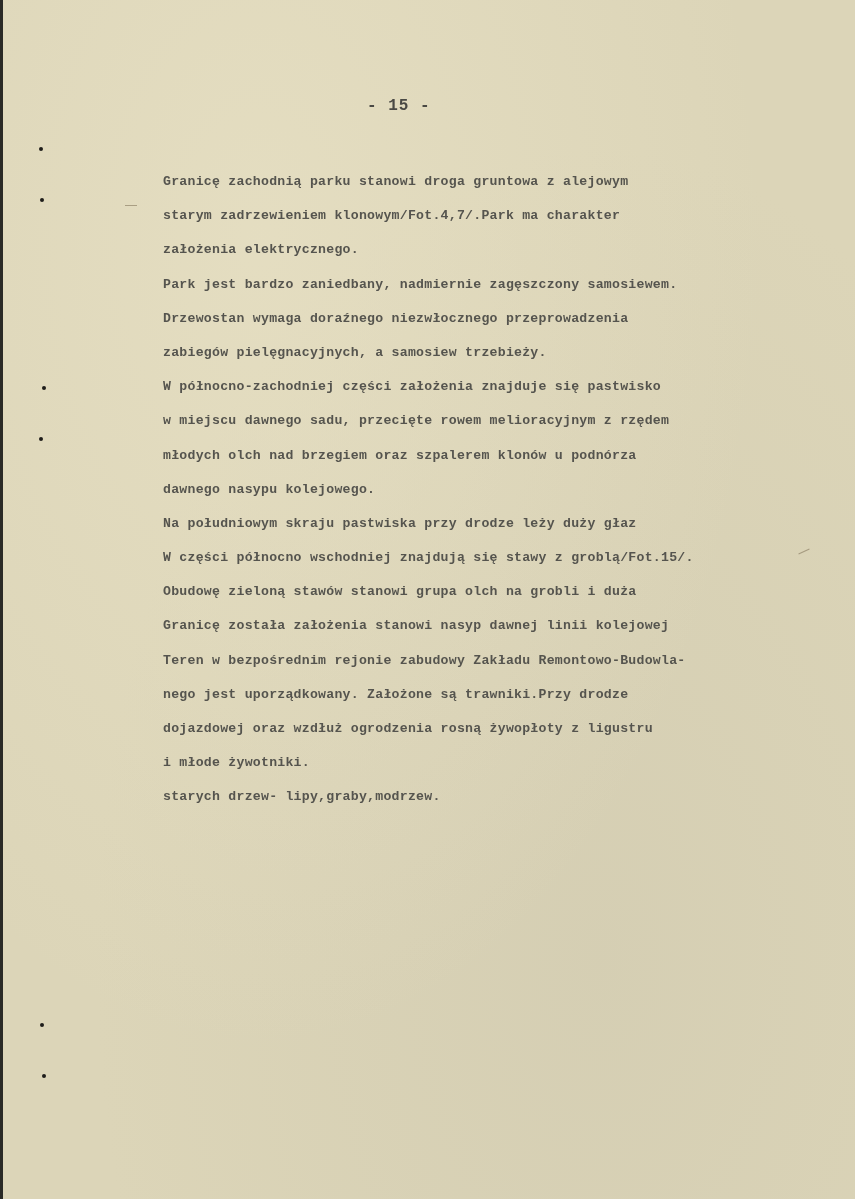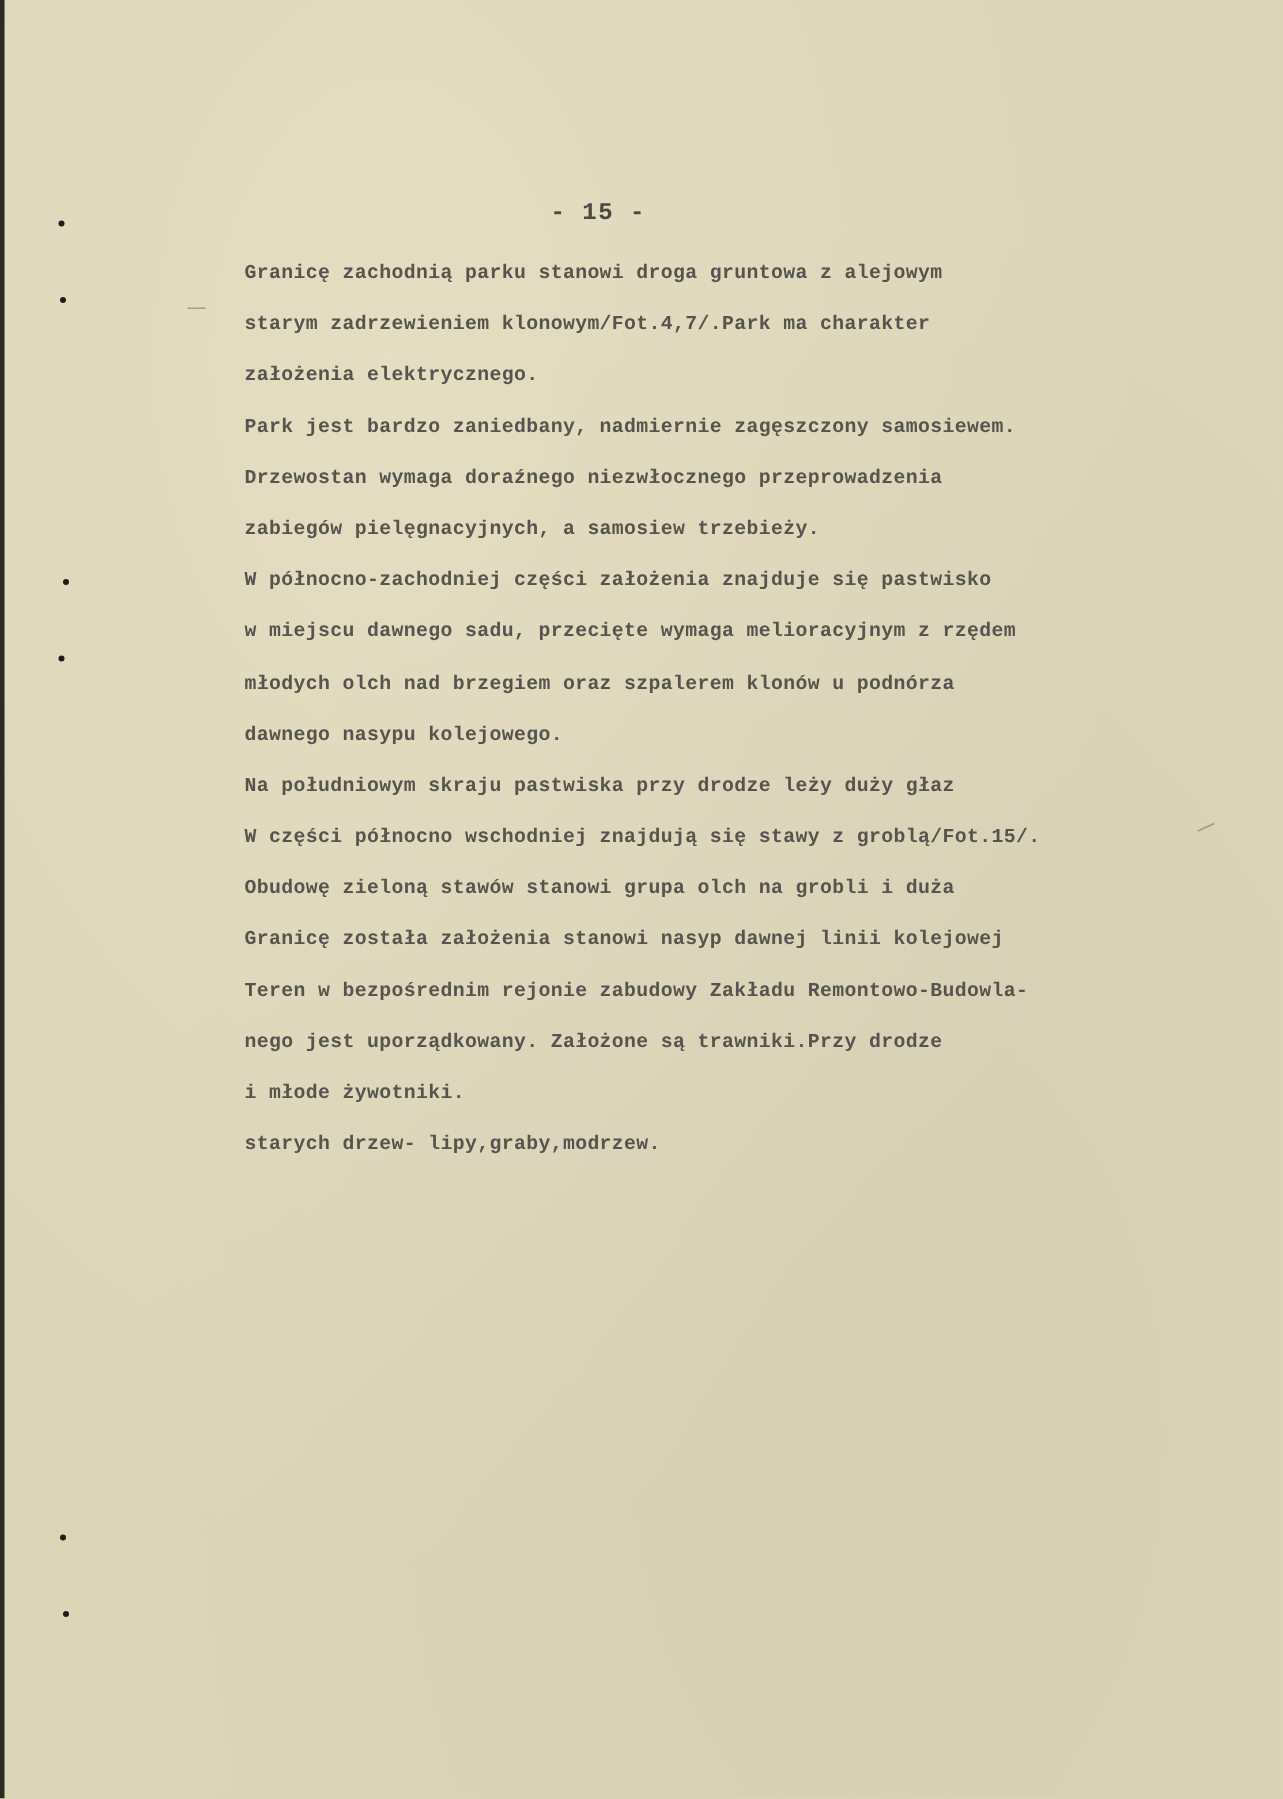--- a/index.html
+++ b/index.html
@@ -15,21 +15,20 @@
       radial-gradient(ellipse at 70% 80%, rgba(200,194,170,0.35), rgba(0,0,0,0) 60%),
       #dcd5b8;
     border-left: 3px solid #2a2a26;
     box-sizing: border-box;
   }
   .page-number {
     position: absolute; left: 364px; top: 97px;
     font-family: "Liberation Mono", monospace;
     font-size: 16px; font-weight: bold; color: #4a4944;
     letter-spacing: 1px;
-    margin-top: 36px;
   }
   .body-text {
     position: absolute; left: 160px; top: 165px; width: 690px;
     font-family: Liberation Mono, monospace;
     font-size: 13.2px; font-weight: bold; color: #55544e;
     line-height: 34.2px;
     letter-spacing: 0.25px;
   }
   .line { display: block; white-space: pre; height: 34.2px; }
   .hole {
@@ -58,25 +57,26 @@
   <div class="page-number">- 15 -</div>
 
   <div class="body-text">
     <span class="line">Granicę zachodnią parku stanowi droga gruntowa z alejowym</span>
     <span class="line">starym zadrzewieniem klonowym/Fot.4,7/.Park ma charakter</span>
     <span class="line">założenia elektrycznego.</span>
     <span class="line">Park jest bardzo zaniedbany, nadmiernie zagęszczony samosiewem.</span>
     <span class="line">Drzewostan wymaga doraźnego niezwłocznego przeprowadzenia</span>
     <span class="line">zabiegów pielęgnacyjnych, a samosiew trzebieży.</span>
     <span class="line">W północno-zachodniej części założenia znajduje się pastwisko</span>
-    <span class="line">w miejscu dawnego sadu, przecięte wymaga melioracyjnym z rzędem</span>
+    <span class="line">w miejscu dawnego sadu, przecięte rowem melioracyjnym z rzędem</span>
     <span class="line">młodych olch nad brzegiem oraz szpalerem klonów u podnórza</span>
     <span class="line">dawnego nasypu kolejowego.</span>
     <span class="line">Na południowym skraju pastwiska przy drodze leży duży głaz</span>
     <span class="line">W części północno wschodniej znajdują się stawy z groblą/Fot.15/.</span>
     <span class="line">Obudowę zieloną stawów stanowi grupa olch na grobli i duża</span>
     <span class="line">Granicę została założenia stanowi nasyp dawnej linii kolejowej</span>
     <span class="line">Teren w bezpośrednim rejonie zabudowy Zakładu Remontowo-Budowla-</span>
     <span class="line">nego jest uporządkowany. Założone są trawniki.Przy drodze</span>
+    <span class="line">dojazdowej oraz wzdłuż ogrodzenia rosną żywopłoty z ligustru</span>
     <span class="line">i młode żywotniki.</span>
     <span class="line">starych drzew- lipy,graby,modrzew.</span>
   </div>
 </div>
 
 </body></html>

